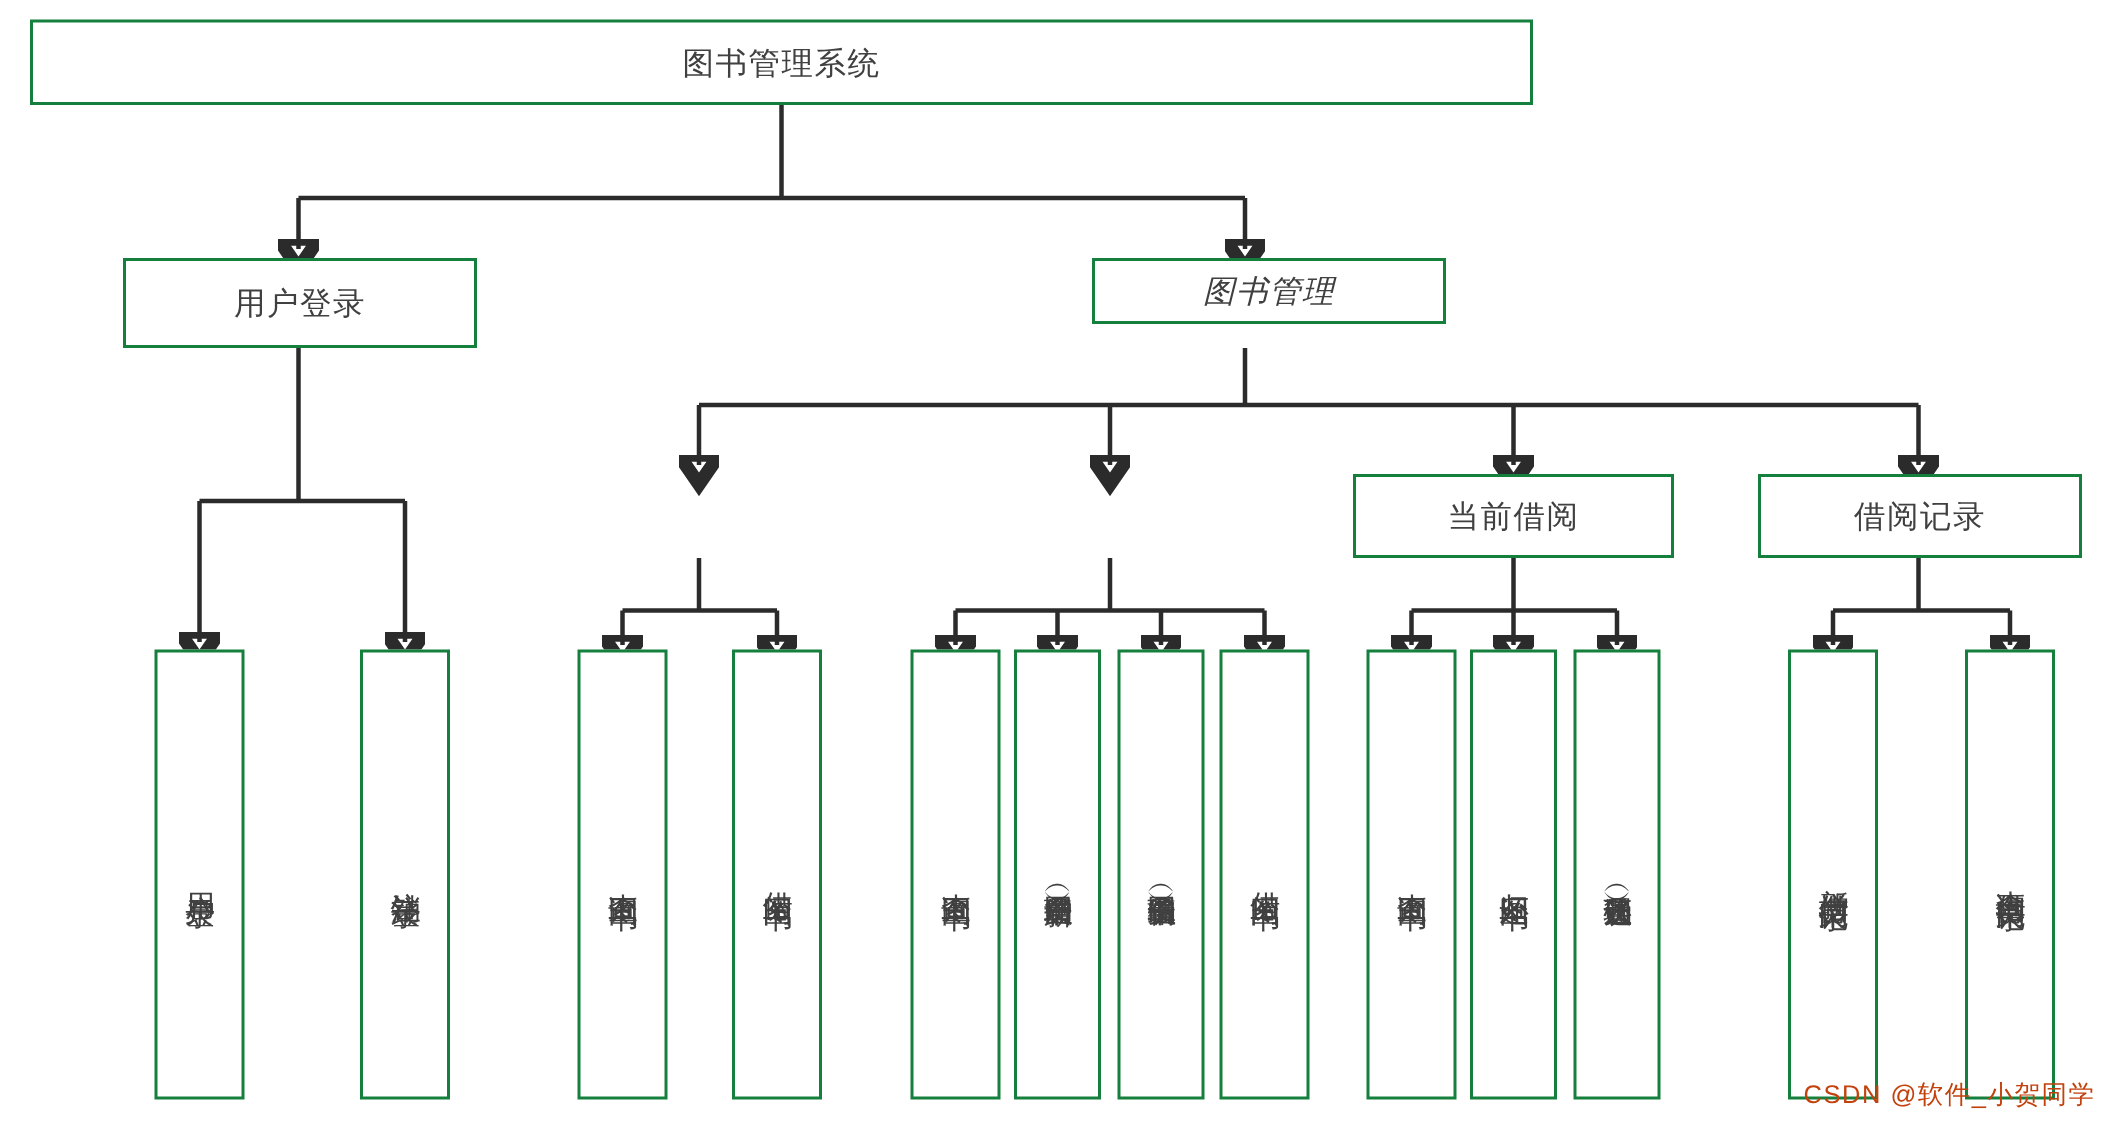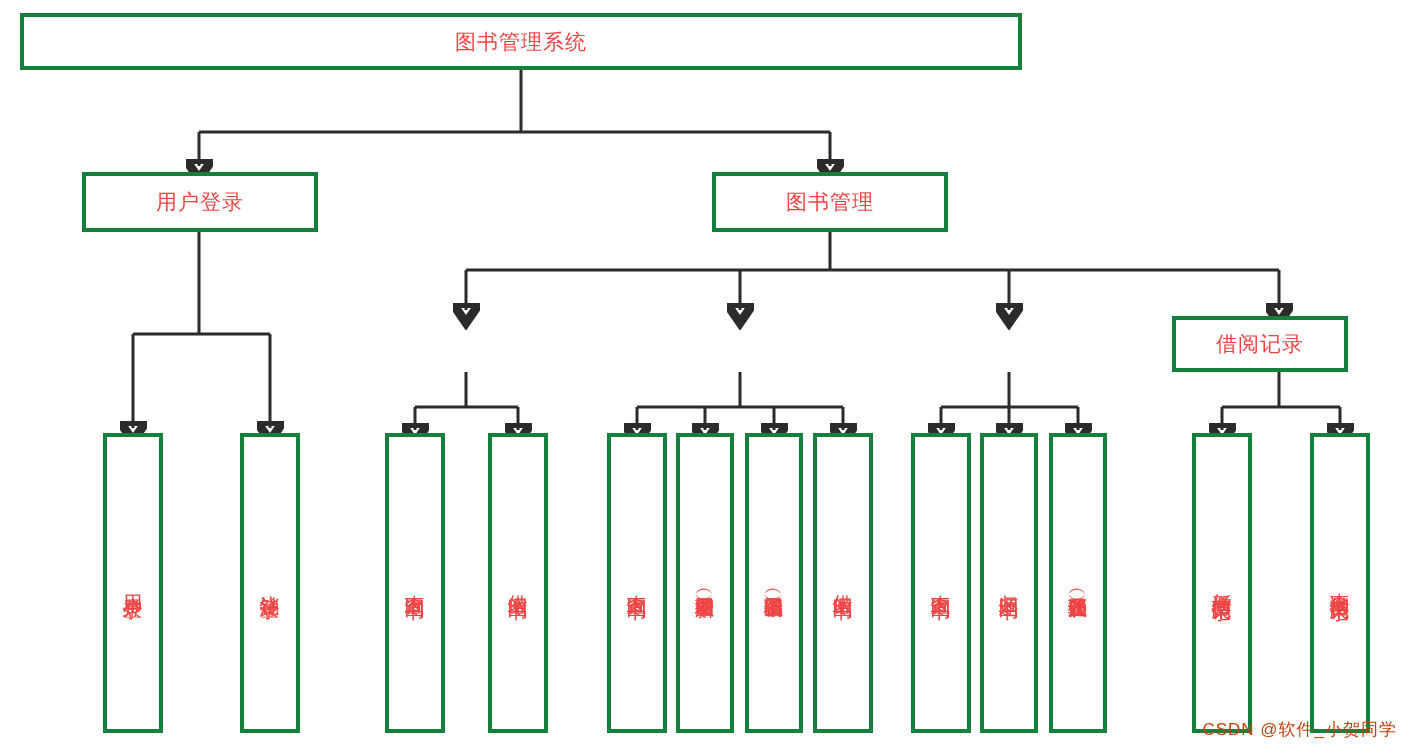--- a/index.html
+++ b/index.html
@@ -9,23 +9,23 @@
     background:#ffffff;
     font-family:"Liberation Sans","DejaVu Sans",sans-serif;
     overflow:hidden;
     position:relative;
   }
   #diagram{position:absolute;left:0;top:0;width:1405px;height:747px;}
 
   .node{
     position:absolute;
     box-sizing:border-box;
-    border:4px solid #15803d;
+    border:2px solid #15803d;
     background:#ffffff;
-    color:#ef4444;
+    color:#404040;
     display:flex;
     align-items:center;
     justify-content:center;
     text-align:center;
     z-index:3;
   }
   .node.h{
     font-size:21px;
     letter-spacing:1px;
     padding:0 6px;
@@ -115,23 +115,24 @@
 
     <line x1="1279" y1="372" x2="1279" y2="407"></line>
     <line x1="1222" y1="407" x2="1340" y2="407"></line>
     <line x1="1222" y1="407" x2="1222" y2="430" marker-end="url(#arrow)"></line>
     <line x1="1340" y1="407" x2="1340" y2="430" marker-end="url(#arrow)"></line>
   </svg>
 
   <div class="node h" style="left:20px;top:13px;width:1002px;height:57px;">图书管理系统</div>
 
   <div class="node h" style="left:82px;top:172px;width:236px;height:60px;">用户登录</div>
-  <div class="node h" style="left:712px;top:172px;width:236px;height:60px;">图书管理</div>
+  <div class="node h" style="left:728px;top:172px;width:236px;height:44px;font-style:italic;">图书管理</div>
 
-  <div class="node h" style="left:1172px;top:316px;width:176px;height:56px;">借阅记录</div>
+  <div class="node h" style="left:902px;top:316px;width:214px;height:56px;">当前借阅</div>
+  <div class="node h" style="left:1172px;top:316px;width:216px;height:56px;">借阅记录</div>
 
   <div class="node v" style="left:103px;top:433px;width:60px;height:300px;">
     <span class="vtext">用户登录</span>
   </div>
   <div class="node v" style="left:240px;top:433px;width:60px;height:300px;">
     <span class="vtext">注销登录</span>
   </div>
 
   <div class="node v" style="left:385px;top:433px;width:60px;height:300px;">
     <span class="vtext">查询图书</span>

